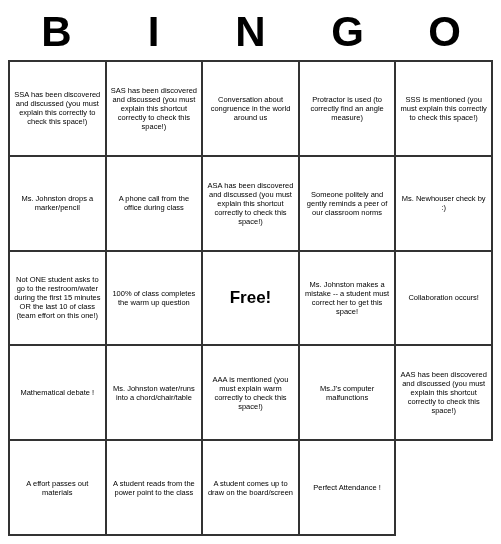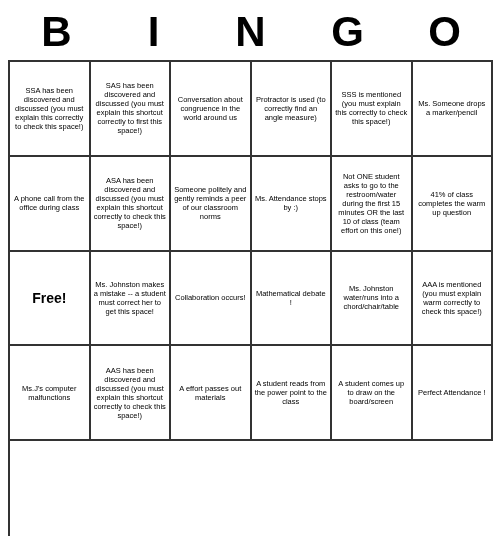--- a/index.html
+++ b/index.html
@@ -21,68 +21,68 @@
     }
     #bingo-title span {
       font-size: 42px;
       font-weight: bold;
       font-family: Arial, sans-serif;
       width: 20%;
       text-align: center;
     }
     #bingo-grid {
       display: grid;
-      grid-template-columns: repeat(6, 1fr);
+      grid-template-columns: repeat(5, 1fr);
       grid-template-rows: repeat(5, 1fr);
       width: 100%;
       flex: 1;
       border-left: 2px solid #333;
       border-top: 2px solid #333;
     }
     .bingo-cell {
       border-right: 2px solid #333;
       border-bottom: 2px solid #333;
       display: flex;
       align-items: center;
       justify-content: center;
       padding: 3px;
       text-align: center;
       font-size: 7.5px;
       line-height: 1.2;
       min-height: 80px;
     }
     .bingo-cell.free {
-      font-size: 14px;
+      font-size: 17px;
       font-weight: bold;
     }
   </style>
 </head>
 <body>
 
 <div id="bingo-title">
 <span>B</span>
     <span>I</span>
     <span>N</span>
     <span>G</span>
     <span>O</span>
   </div>
 
 <div id="bingo-grid">
 <div class="bingo-cell">SSA has been discovered and discussed (you must explain this correctly to check this space!)</div>
-    <div class="bingo-cell">SAS has been discovered and discussed (you must explain this shortcut correctly to first this space!)</div>
+    <div class="bingo-cell">SAS has been discovered and discussed (you must explain this shortcut correctly to check this space!)</div>
     <div class="bingo-cell">Conversation about congruence in the world around us</div>
     <div class="bingo-cell">Protractor is used (to correctly find an angle measure)</div>
     <div class="bingo-cell">SSS is mentioned (you must explain this correctly to check this space!)</div>
-    <div class="bingo-cell">Ms. Someone drops a marker/pencil</div>
+    <div class="bingo-cell">Ms. Johnston drops a marker/pencil</div>
     <div class="bingo-cell">A phone call from the office during class</div>
     <div class="bingo-cell">ASA has been discovered and discussed (you must explain this shortcut correctly to check this space!)</div>
     <div class="bingo-cell">Someone politely and gently reminds a peer of our classroom norms</div>
-    <div class="bingo-cell">Ms. Attendance stops by :)</div>
+    <div class="bingo-cell">Ms. Newhouser check by :)</div>
     <div class="bingo-cell">Not ONE student asks to go to the restroom/water during the first 15 minutes OR the last 10 of class (team effort on this one!)</div>
-    <div class="bingo-cell">41% of class completes the warm up question</div>
+    <div class="bingo-cell">100% of class completes the warm up question</div>
     <div class="bingo-cell free">Free!</div>
     <div class="bingo-cell">Ms. Johnston makes a mistake -- a student must correct her to get this space!</div>
     <div class="bingo-cell">Collaboration occurs!</div>
     <div class="bingo-cell">Mathematical debate !</div>
     <div class="bingo-cell">Ms. Johnston water/runs into a chord/chair/table</div>
     <div class="bingo-cell">AAA is mentioned (you must explain warm correctly to check this space!)</div>
     <div class="bingo-cell">Ms.J's computer malfunctions</div>
     <div class="bingo-cell">AAS has been discovered and discussed (you must explain this shortcut correctly to check this space!)</div>
     <div class="bingo-cell">A effort passes out materials</div>
     <div class="bingo-cell">A student reads from the power point to the class</div>

